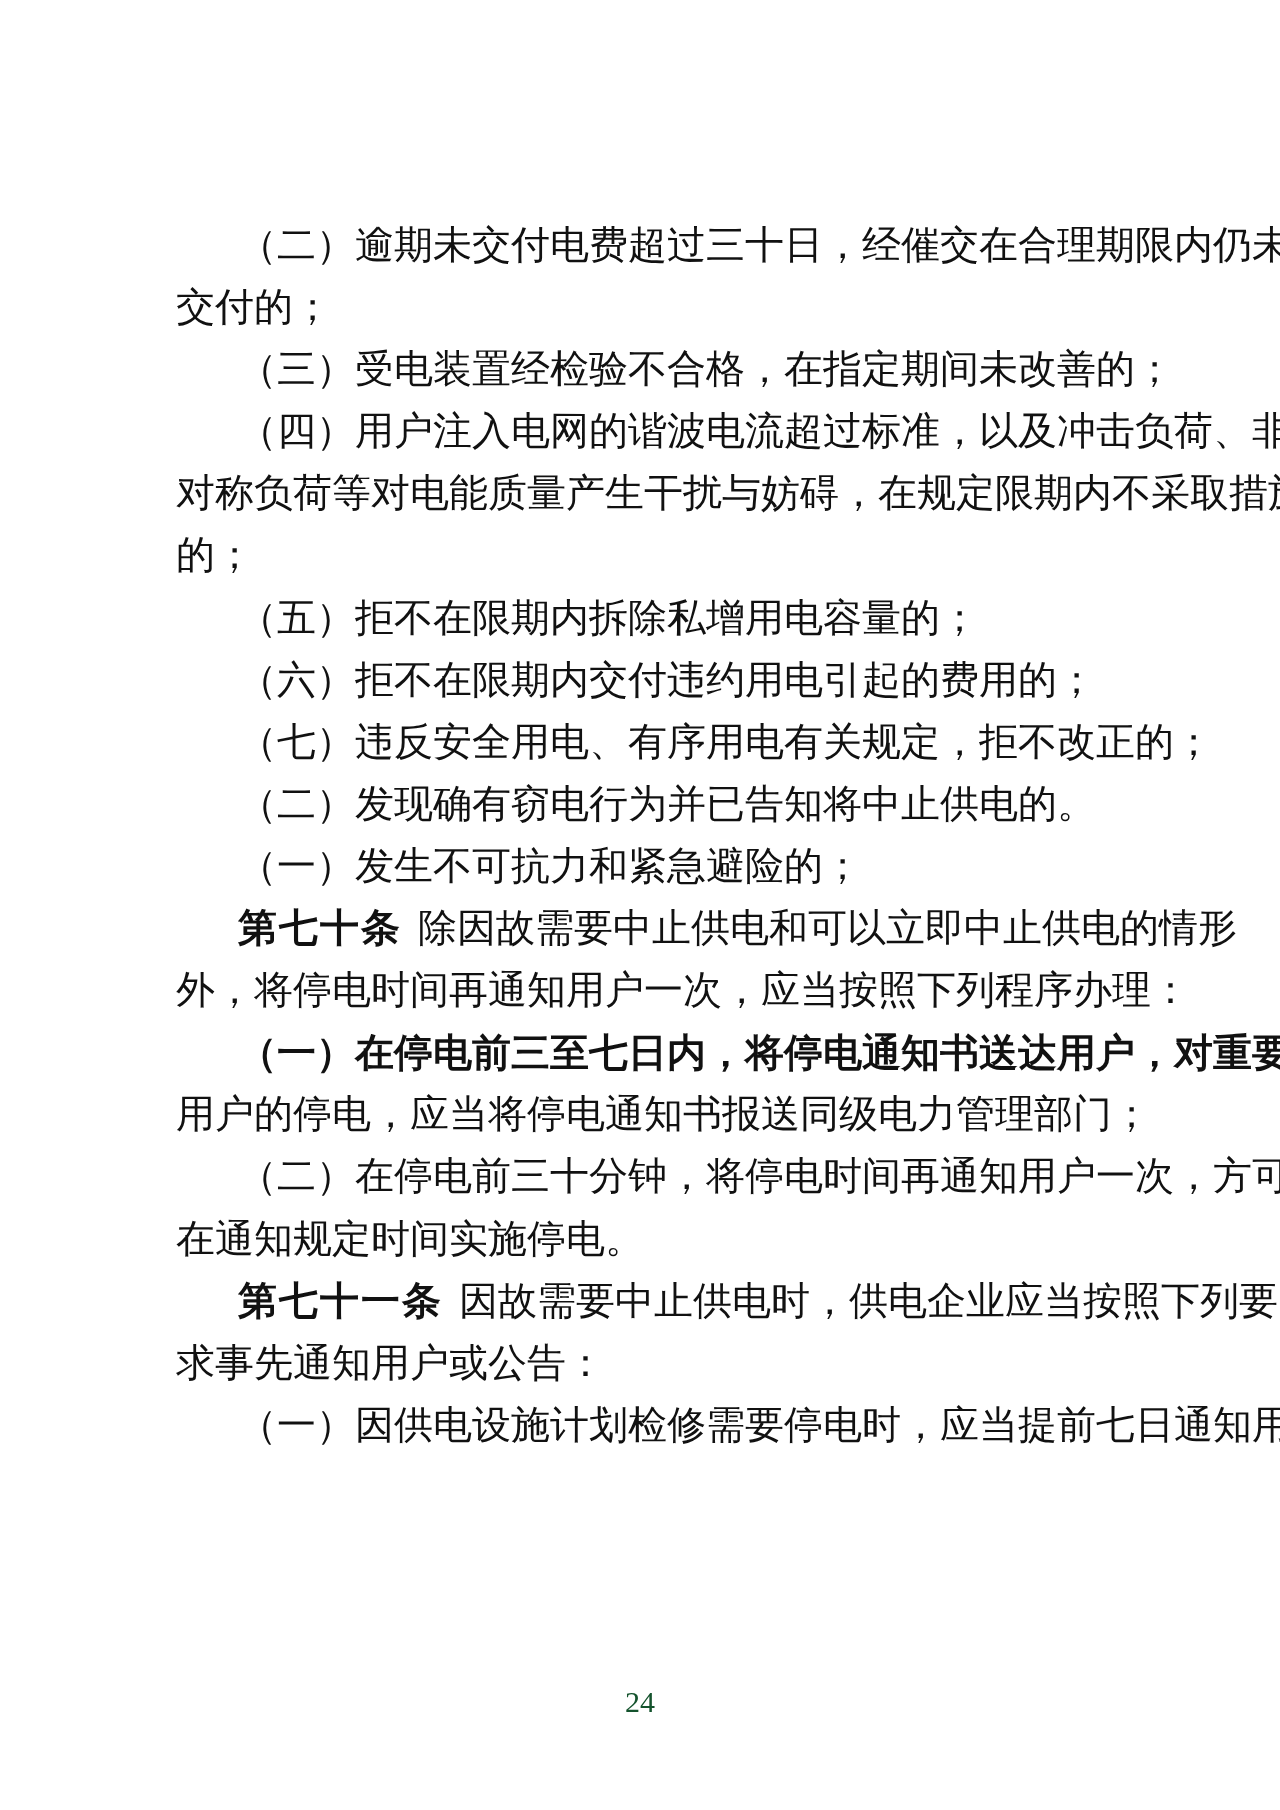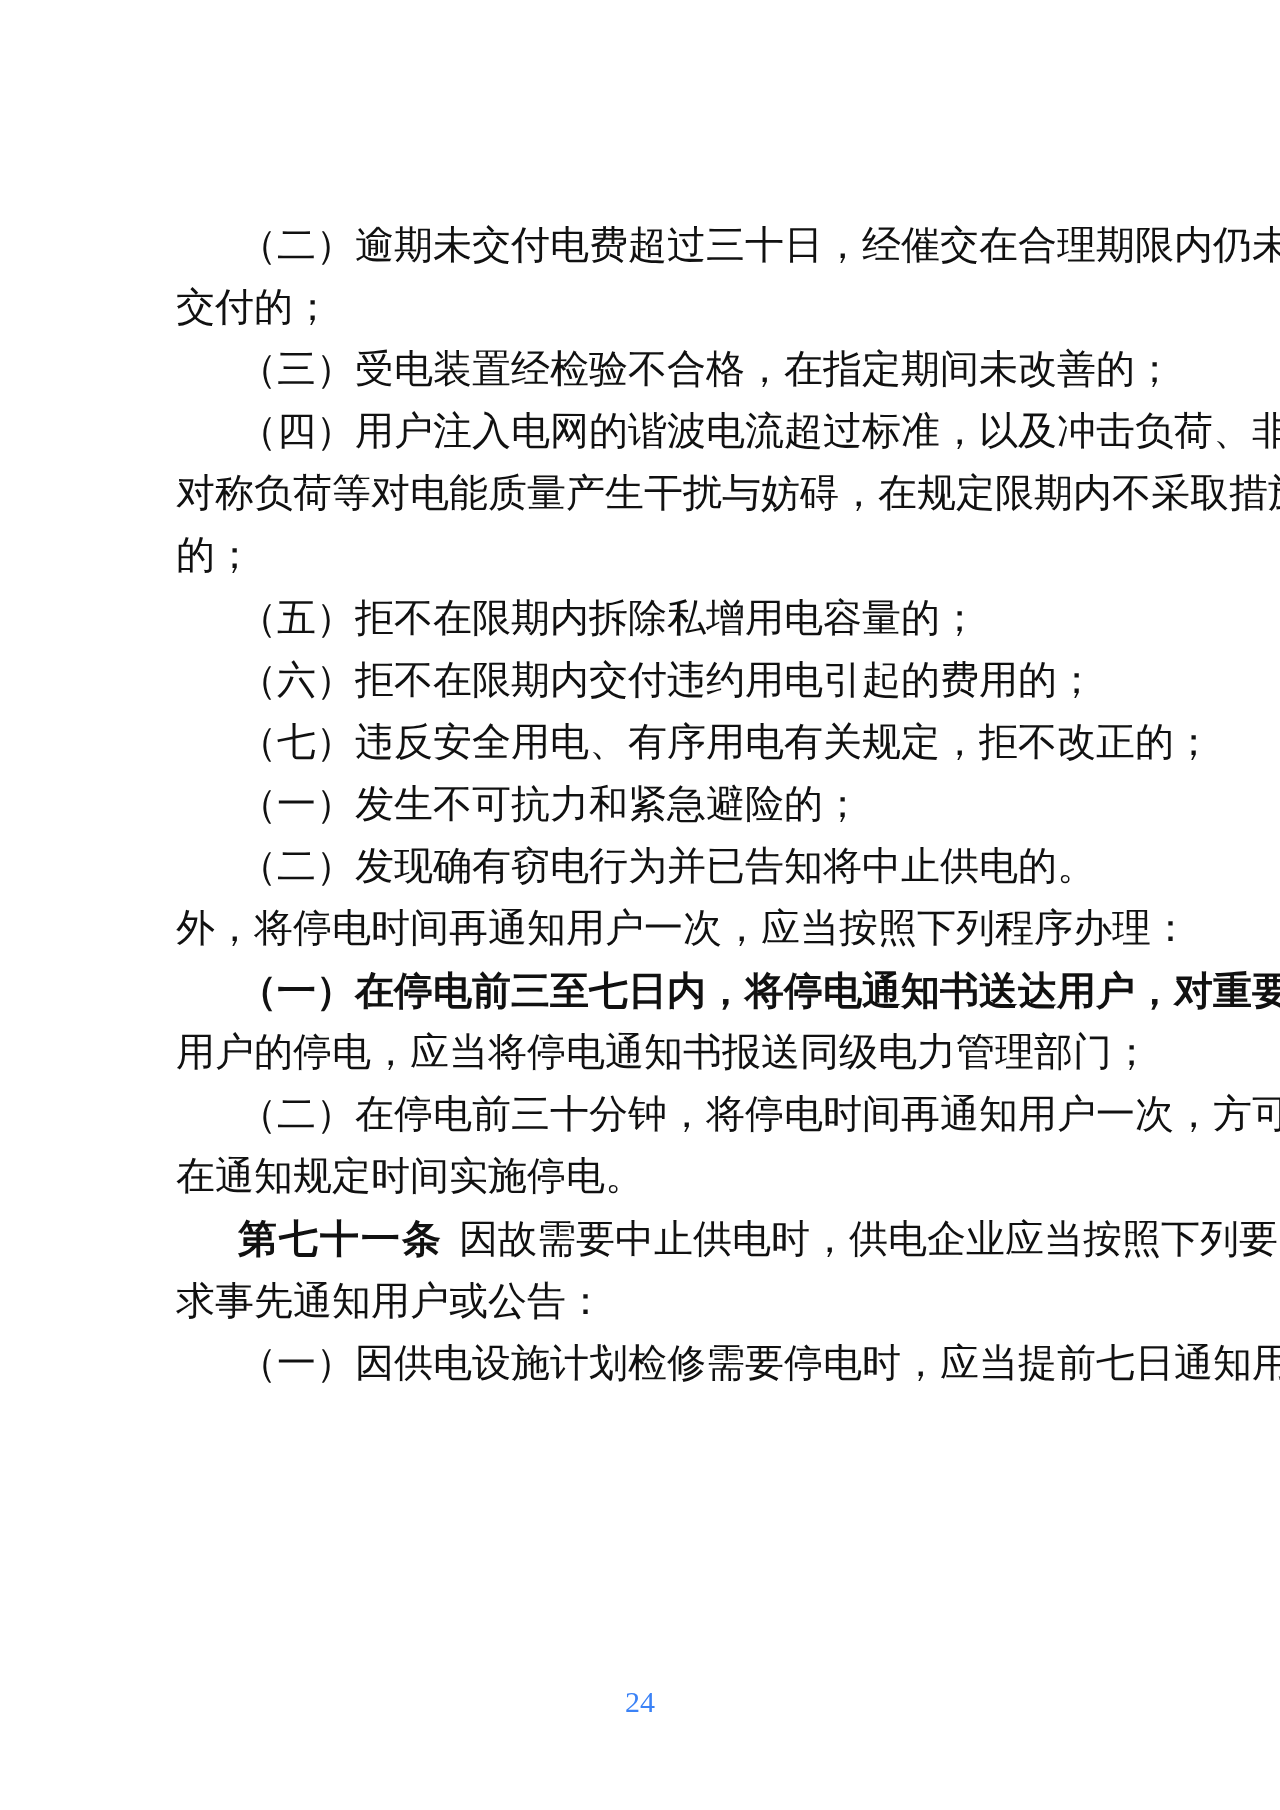--- a/index.html
+++ b/index.html
@@ -46,39 +46,40 @@
     }
     .page-number {
       position: absolute;
       top: 1682px;
       left: 0;
       width: 1280px;
       text-align: center;
       font-family: "Liberation Serif", "DejaVu Serif", serif;
       font-size: 30px;
       line-height: 40px;
-      color: #3b82f6;
+      color: #14532d;
     }
   </style>
 </head>
 <body>
 
 <div class="page">
   <div class="line item-indent justify" style="letter-spacing: 0px;">（二）逾期未交付电费超过三十日，经催交在合理期限内仍未</div>
   <div class="line">交付的；</div>
   <div class="line item-indent">（三）受电装置经检验不合格，在指定期间未改善的；</div>
   <div class="line item-indent justify" style="letter-spacing: 0px;">（四）用户注入电网的谐波电流超过标准，以及冲击负荷、非</div>
   <div class="line justify" style="letter-spacing: 0px;">对称负荷等对电能质量产生干扰与妨碍，在规定限期内不采取措施</div>
   <div class="line">的；</div>
   <div class="line item-indent">（五）拒不在限期内拆除私增用电容量的；</div>
   <div class="line item-indent">（六）拒不在限期内交付违约用电引起的费用的；</div>
   <div class="line item-indent">（七）违反安全用电、有序用电有关规定，拒不改正的；</div>
+  <div class="line item-indent">（二）发现确有窃电行为并已告知将中止供电的。</div>
   <div class="line item-indent">（一）发生不可抗力和紧急避险的；</div>
-  <div class="line item-indent">（二）发现确有窃电行为并已告知将中止供电的。</div>
 
+  <div class="line indent justify" style="letter-spacing: 0px;"><span class="article-head">第七十条</span><span>除因故需要中止供电和可以立即中止供电的情形</span></div>
   <div class="line">外，将停电时间再通知用户一次，应当按照下列程序办理：</div>
   <div class="line item-indent justify" style="letter-spacing: 0px; font-weight: bold;">（一）在停电前三至七日内，将停电通知书送达用户，对重要</div>
   <div class="line">用户的停电，应当将停电通知书报送同级电力管理部门；</div>
   <div class="line item-indent justify" style="letter-spacing: 0px;">（二）在停电前三十分钟，将停电时间再通知用户一次，方可</div>
   <div class="line">在通知规定时间实施停电。</div>
 
   <div class="line indent justify" style="letter-spacing: 0px;"><span class="article-head">第七十一条</span><span>因故需要中止供电时，供电企业应当按照下列要</span></div>
   <div class="line">求事先通知用户或公告：</div>
   <div class="line item-indent justify" style="letter-spacing: 0px;">（一）因供电设施计划检修需要停电时，应当提前七日通知用</div>
 </div>

